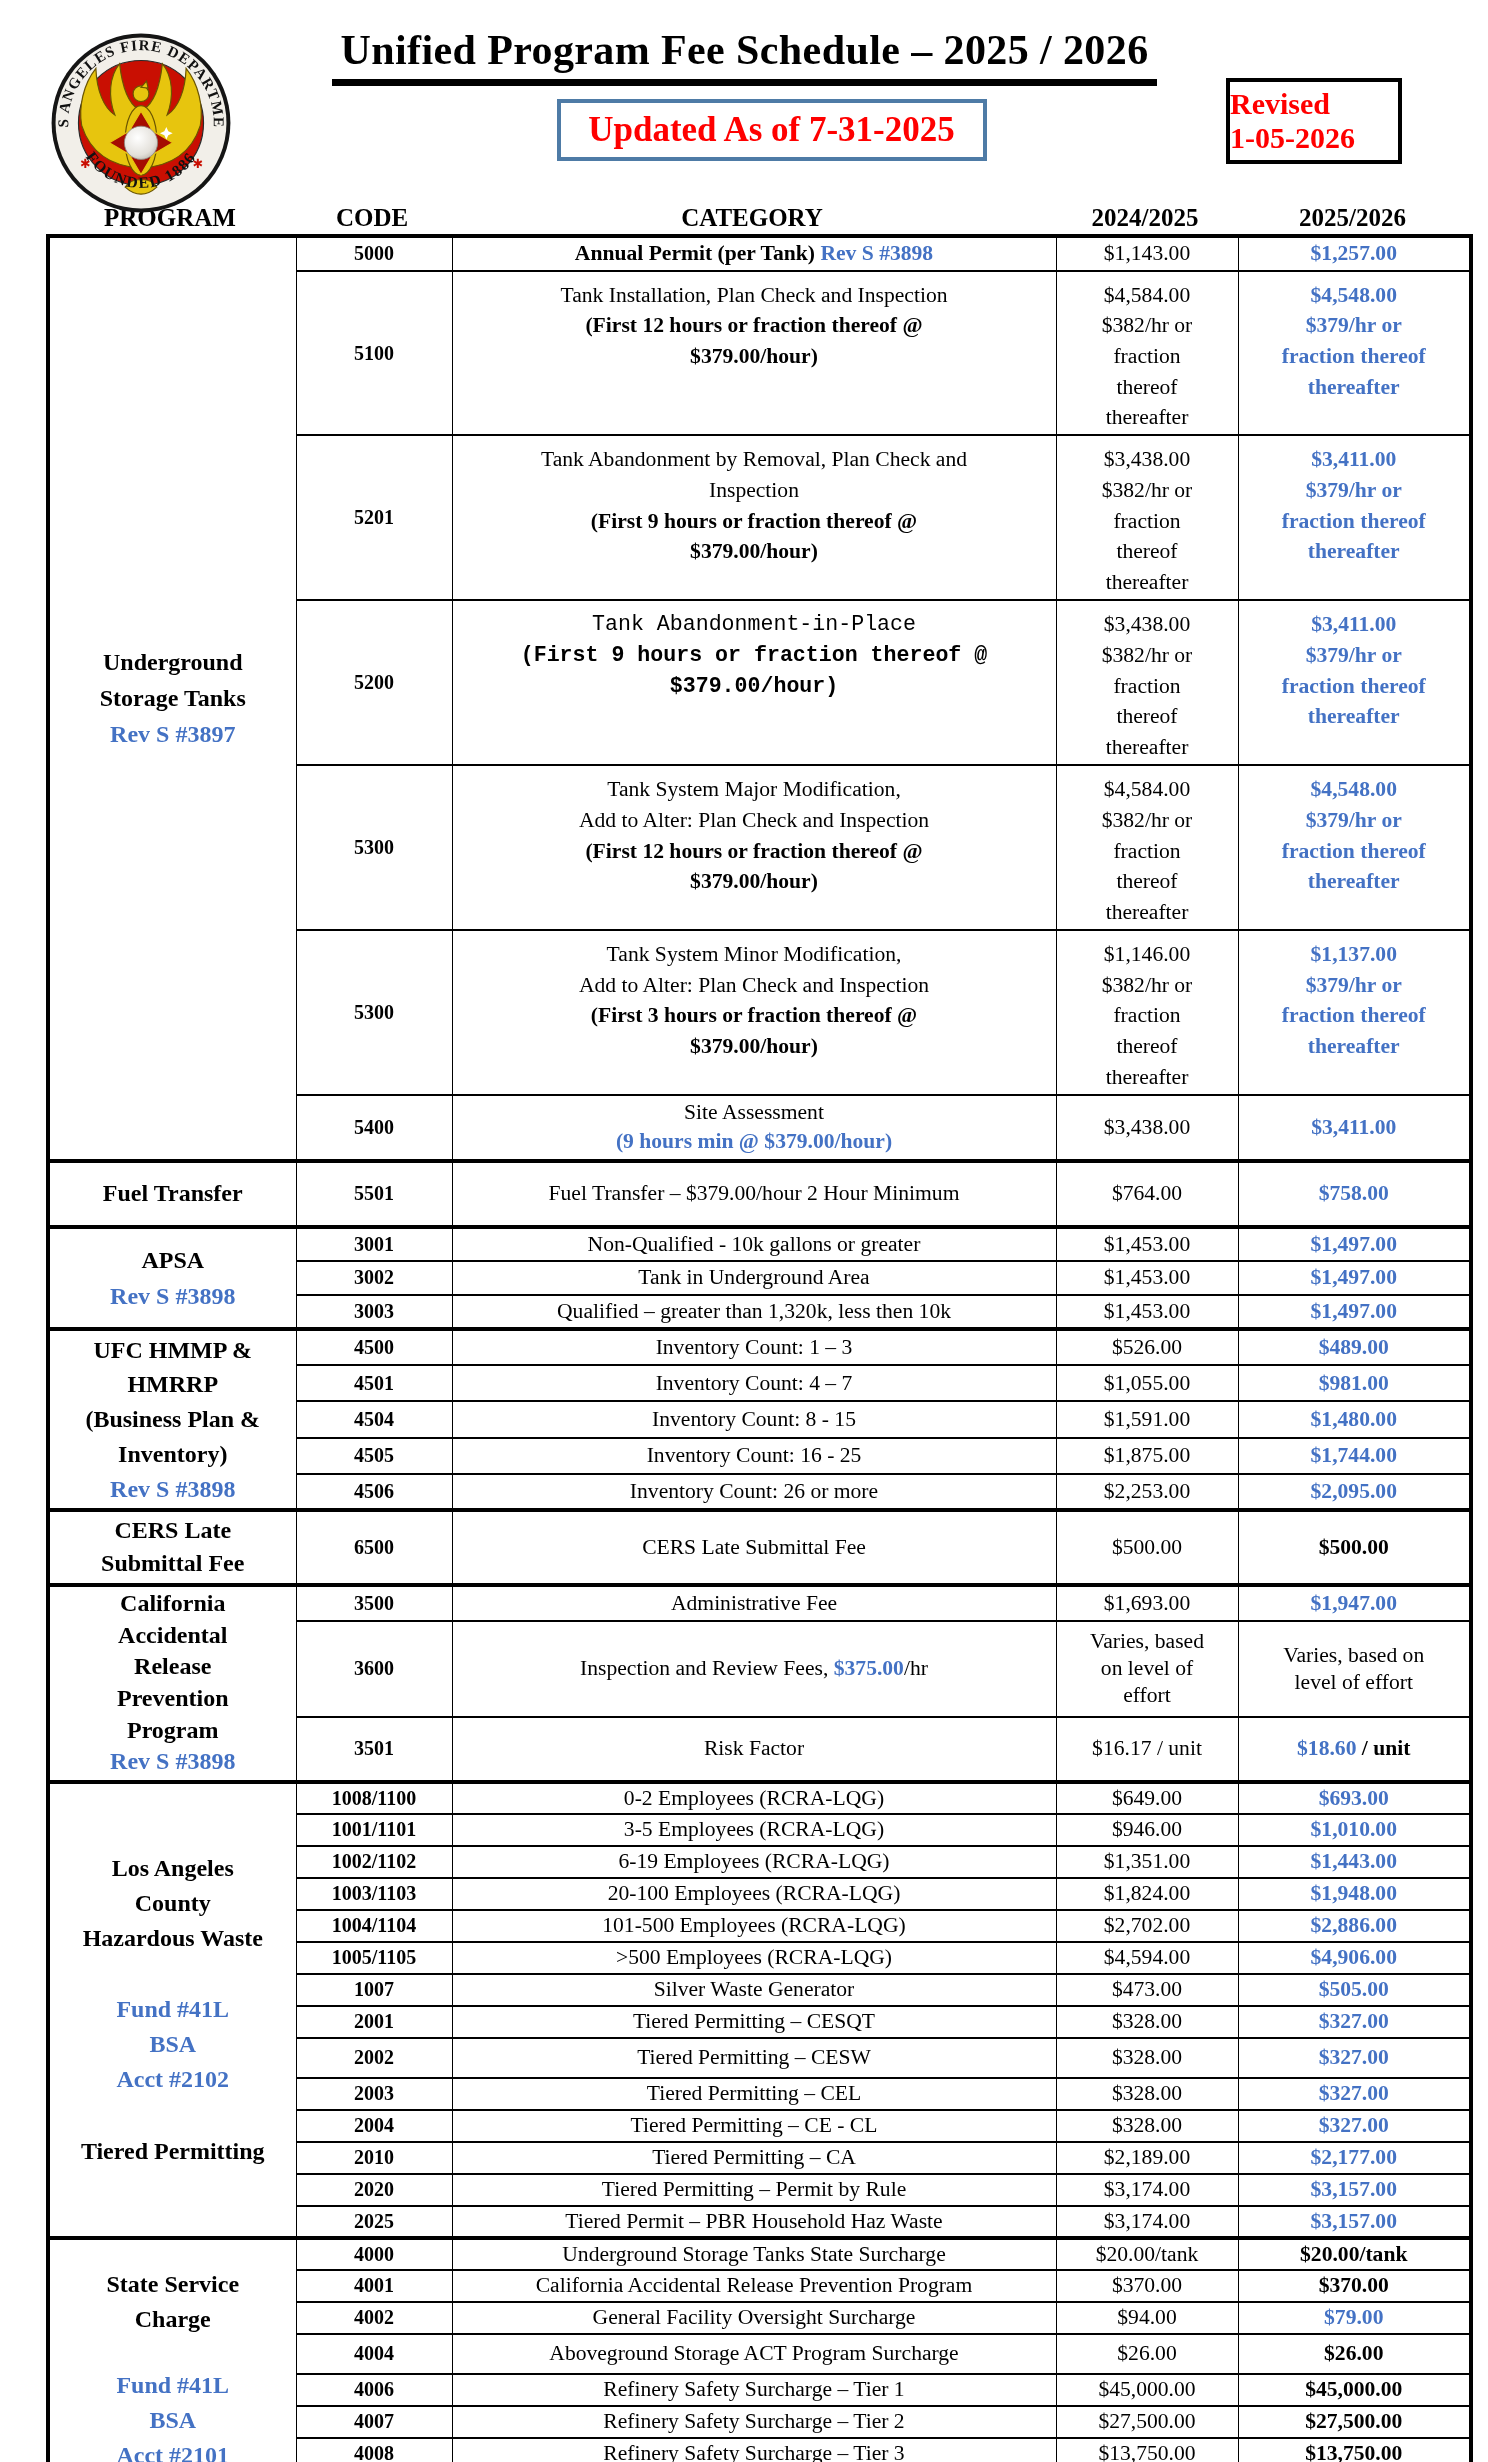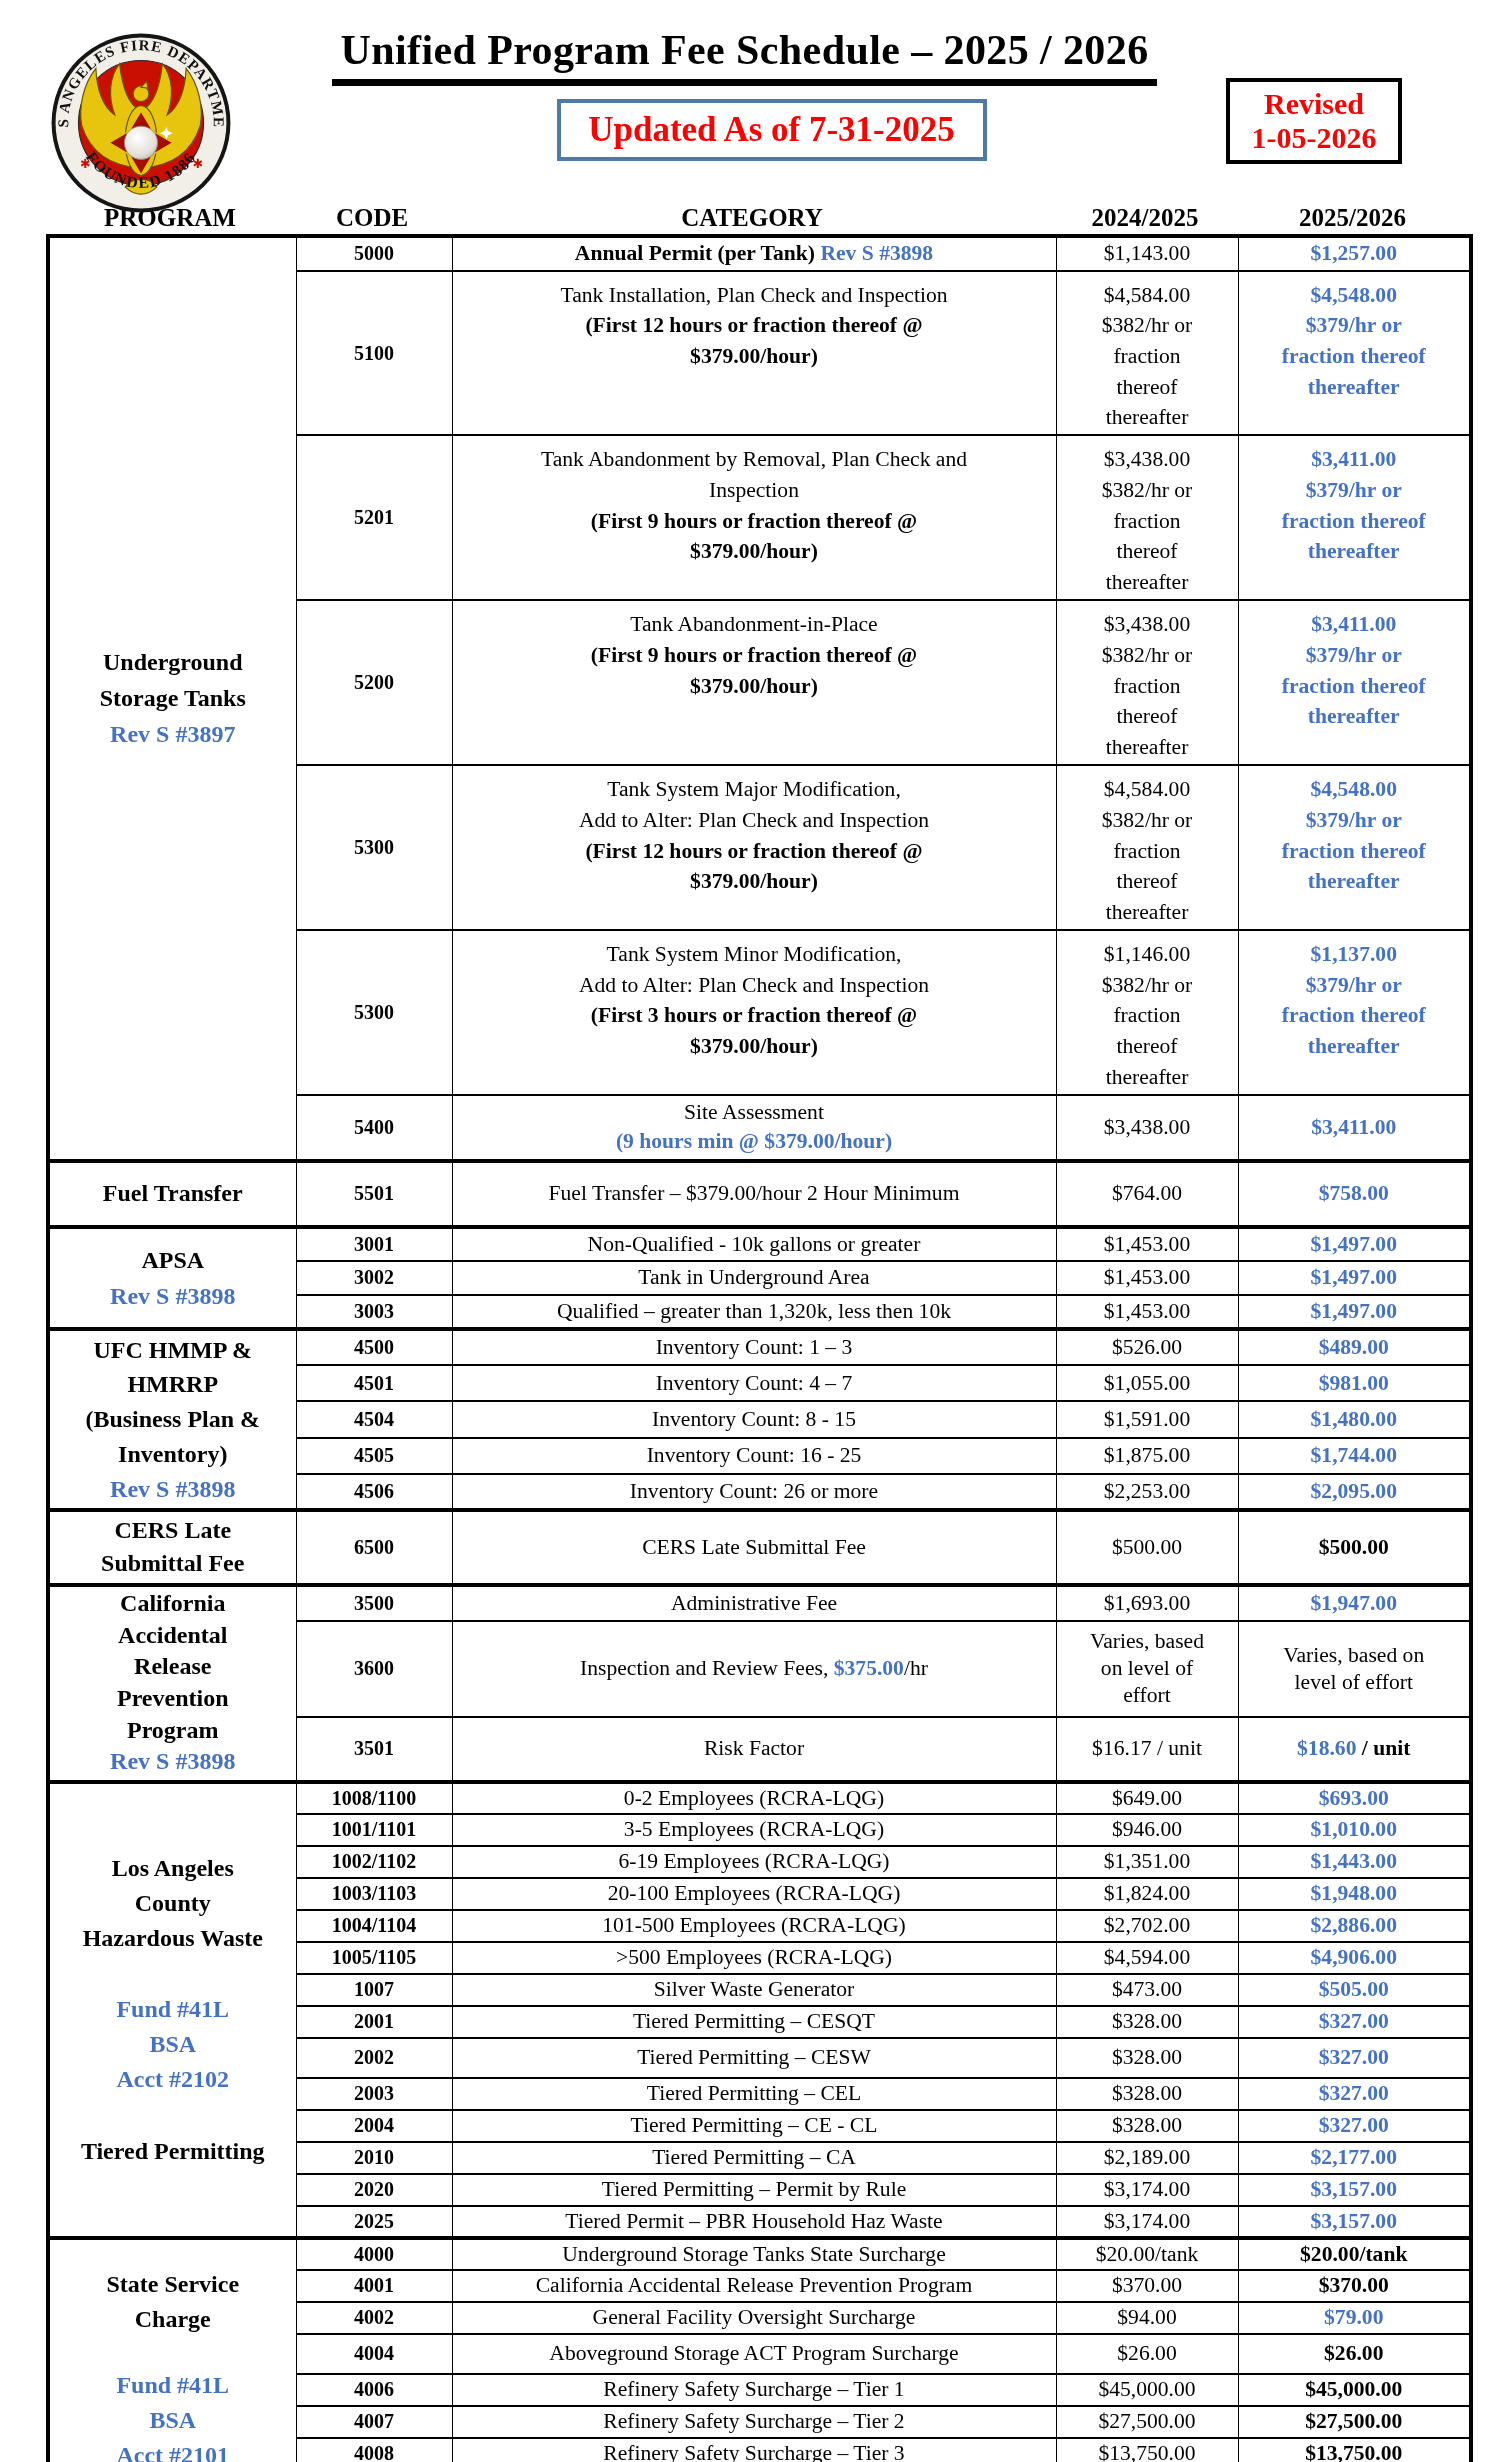--- a/index.html
+++ b/index.html
@@ -40,21 +40,21 @@
     border:4.8px solid var(--steel);
     display:flex;align-items:center;justify-content:center;
   }
   .updated-box span{
     color:var(--red);font-weight:bold;font-size:35px;white-space:nowrap;
   }
   .revised-box{
     position:absolute;top:78px;left:1226px;
     width:176px;height:86px;
     border:4px solid #000;
-    display:flex;flex-direction:column;align-items:center;justify-content:center;
+    display:flex;flex-direction:column;align-items:flex-start;justify-content:center;
     line-height:1.15;
   }
   .revised-box div{color:var(--red);font-weight:bold;font-size:30px;white-space:nowrap;}
 
   
   .cols{
     display:grid;
     grid-template-columns:248px 156px 604px 182px 233px;
     width:1423px;
     margin:0 0 1.6px 46px;
@@ -238,21 +238,21 @@
             <div class="line"><span class="s-bb">$3,411.00</span></div>
             <div class="line"><span class="s-bb">$379/hr or</span></div>
             <div class="line"><span class="s-bb">fraction thereof</span></div>
             <div class="line"><span class="s-bb">thereafter</span></div>
           </td>
         </tr>
         <tr style="height: 152px;">
           <td class="code">
             <div class="line"><span class="s-b">5200</span></div>
           </td>
-          <td class="cat vtop" style="line-height: 1.42;">
+          <td class="cat vtop" style="line-height: 1.42; font-family: Liberation Mono, monospace;">
             <div class="line"><span class="s-n">Tank Abandonment-in-Place</span></div>
             <div class="line"><span class="s-b">(First 9 hours or fraction thereof @</span></div>
             <div class="line"><span class="s-b">$379.00/hour)</span></div>
           </td>
           <td class="fee vtop" style="line-height: 1.42;">
             <div class="line"><span class="s-n">$3,438.00</span></div>
             <div class="line"><span class="s-n">$382/hr or</span></div>
             <div class="line"><span class="s-n">fraction</span></div>
             <div class="line"><span class="s-n">thereof</span></div>
             <div class="line"><span class="s-n">thereafter</span></div>

